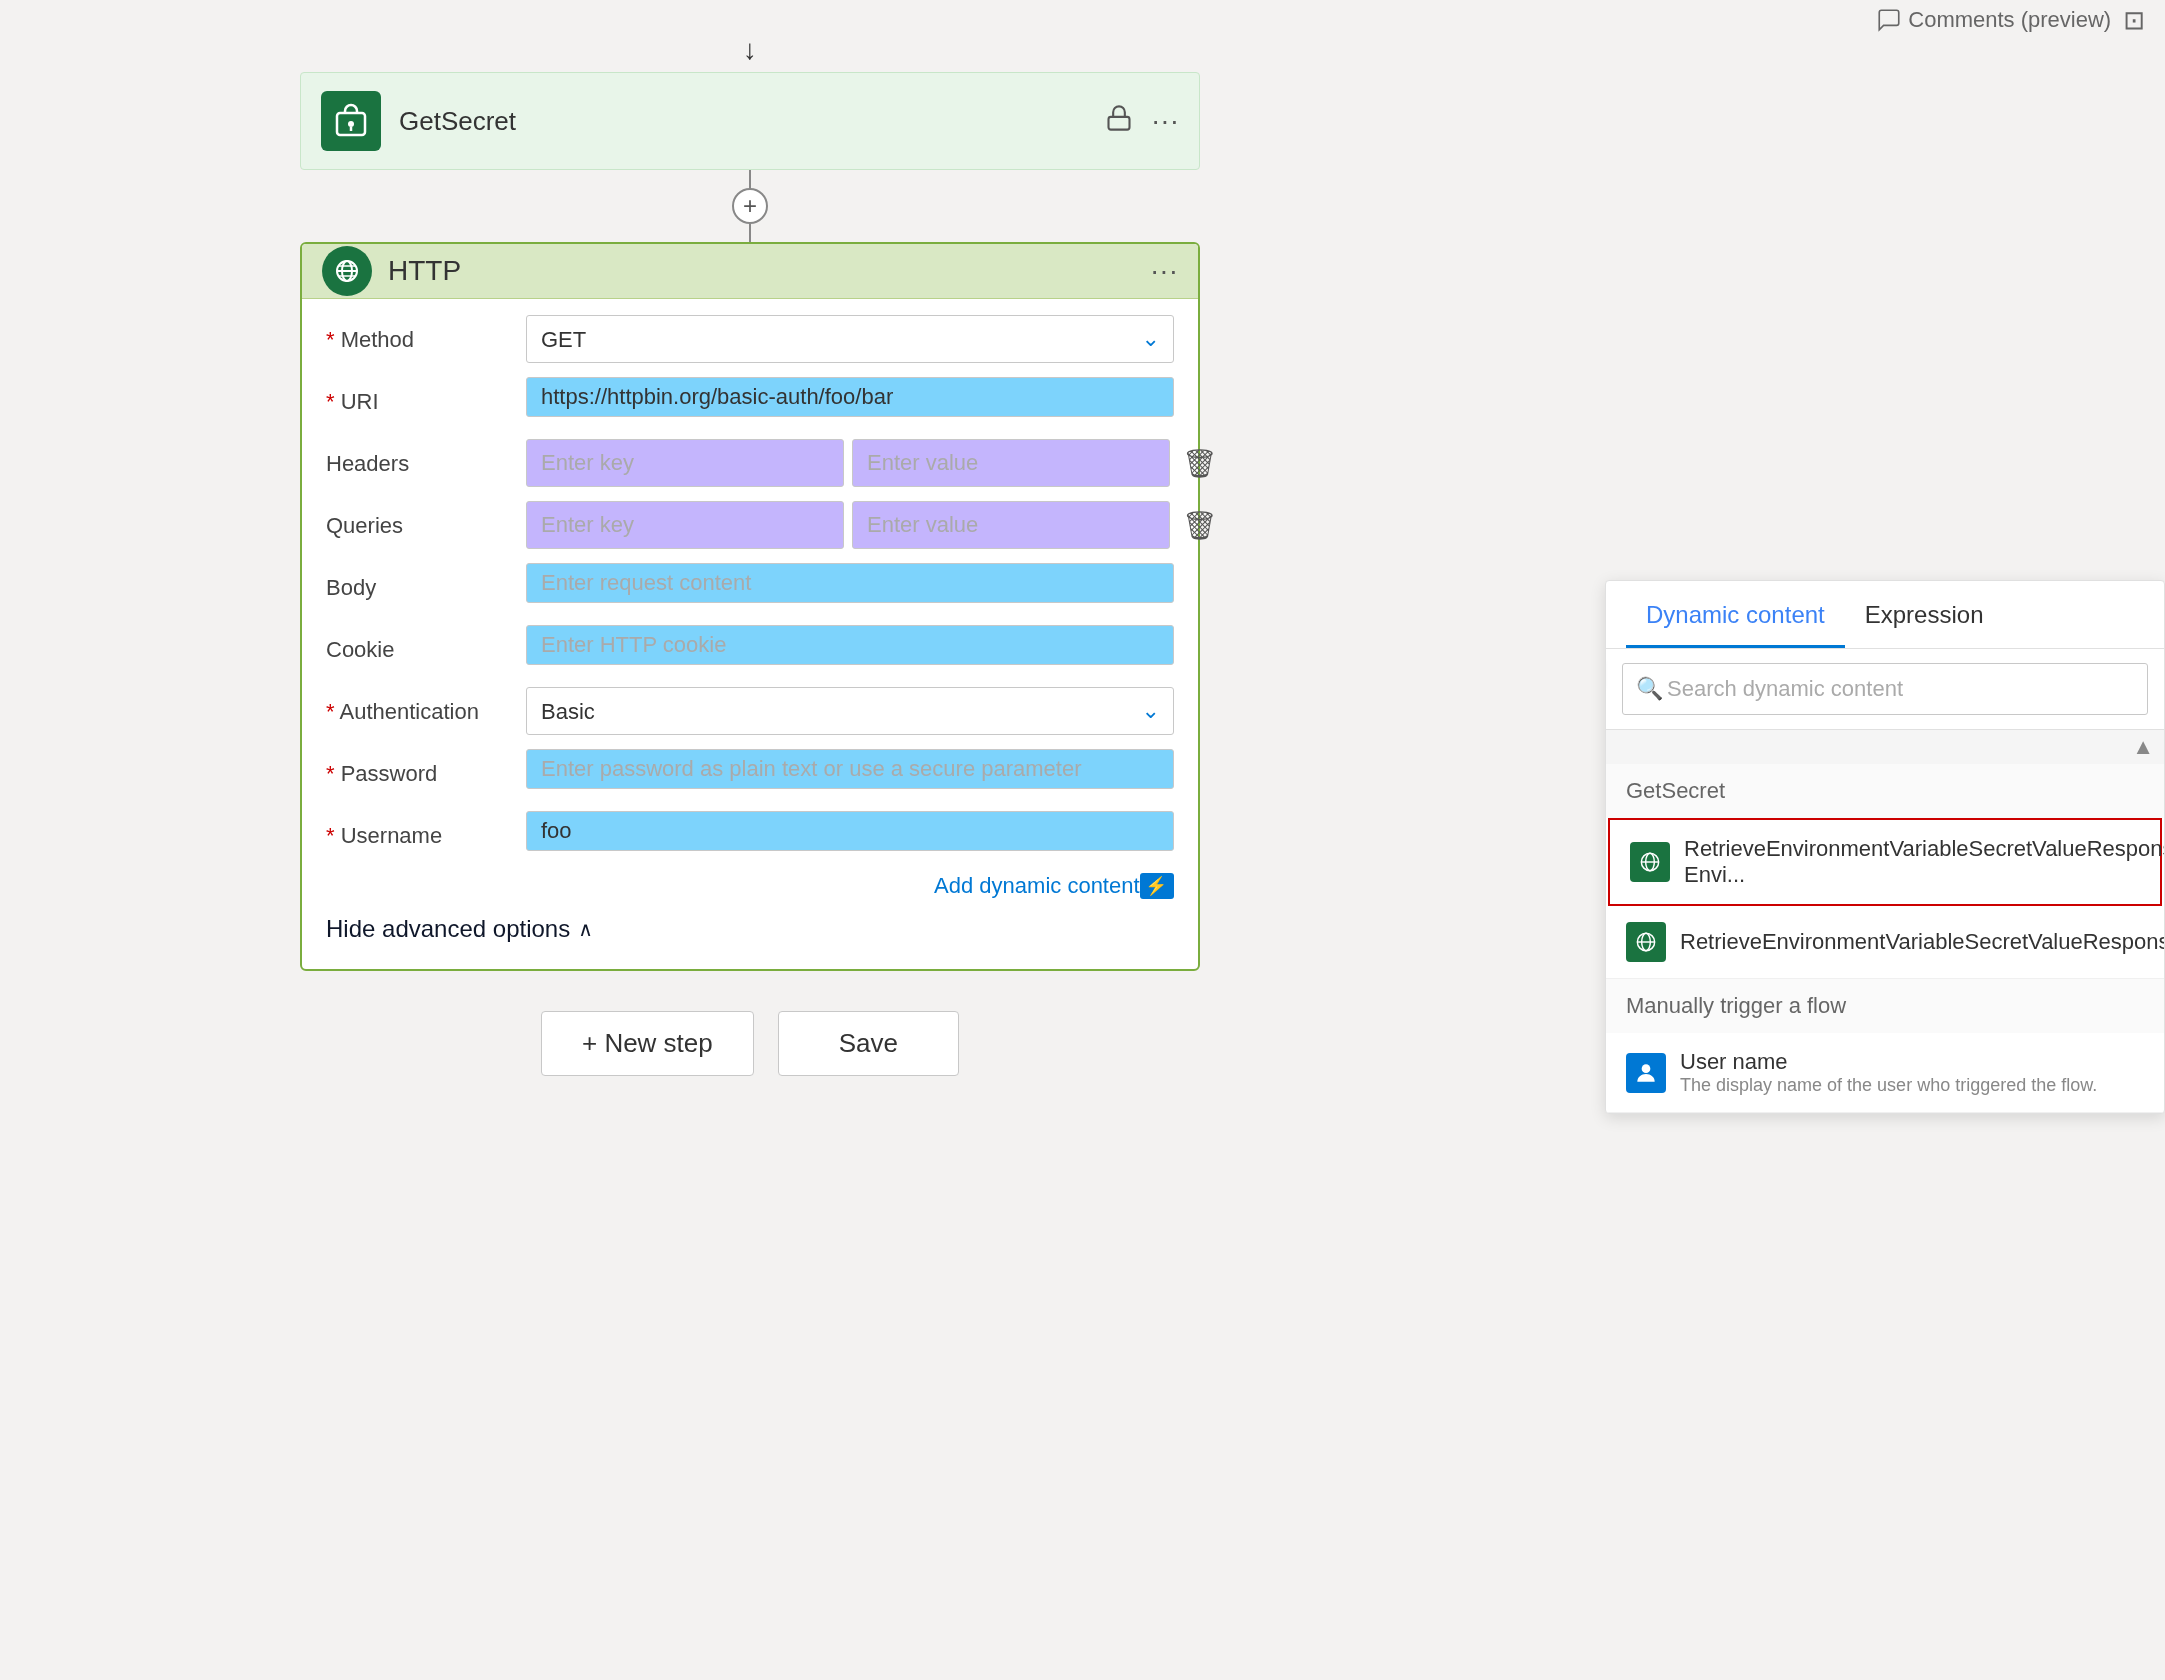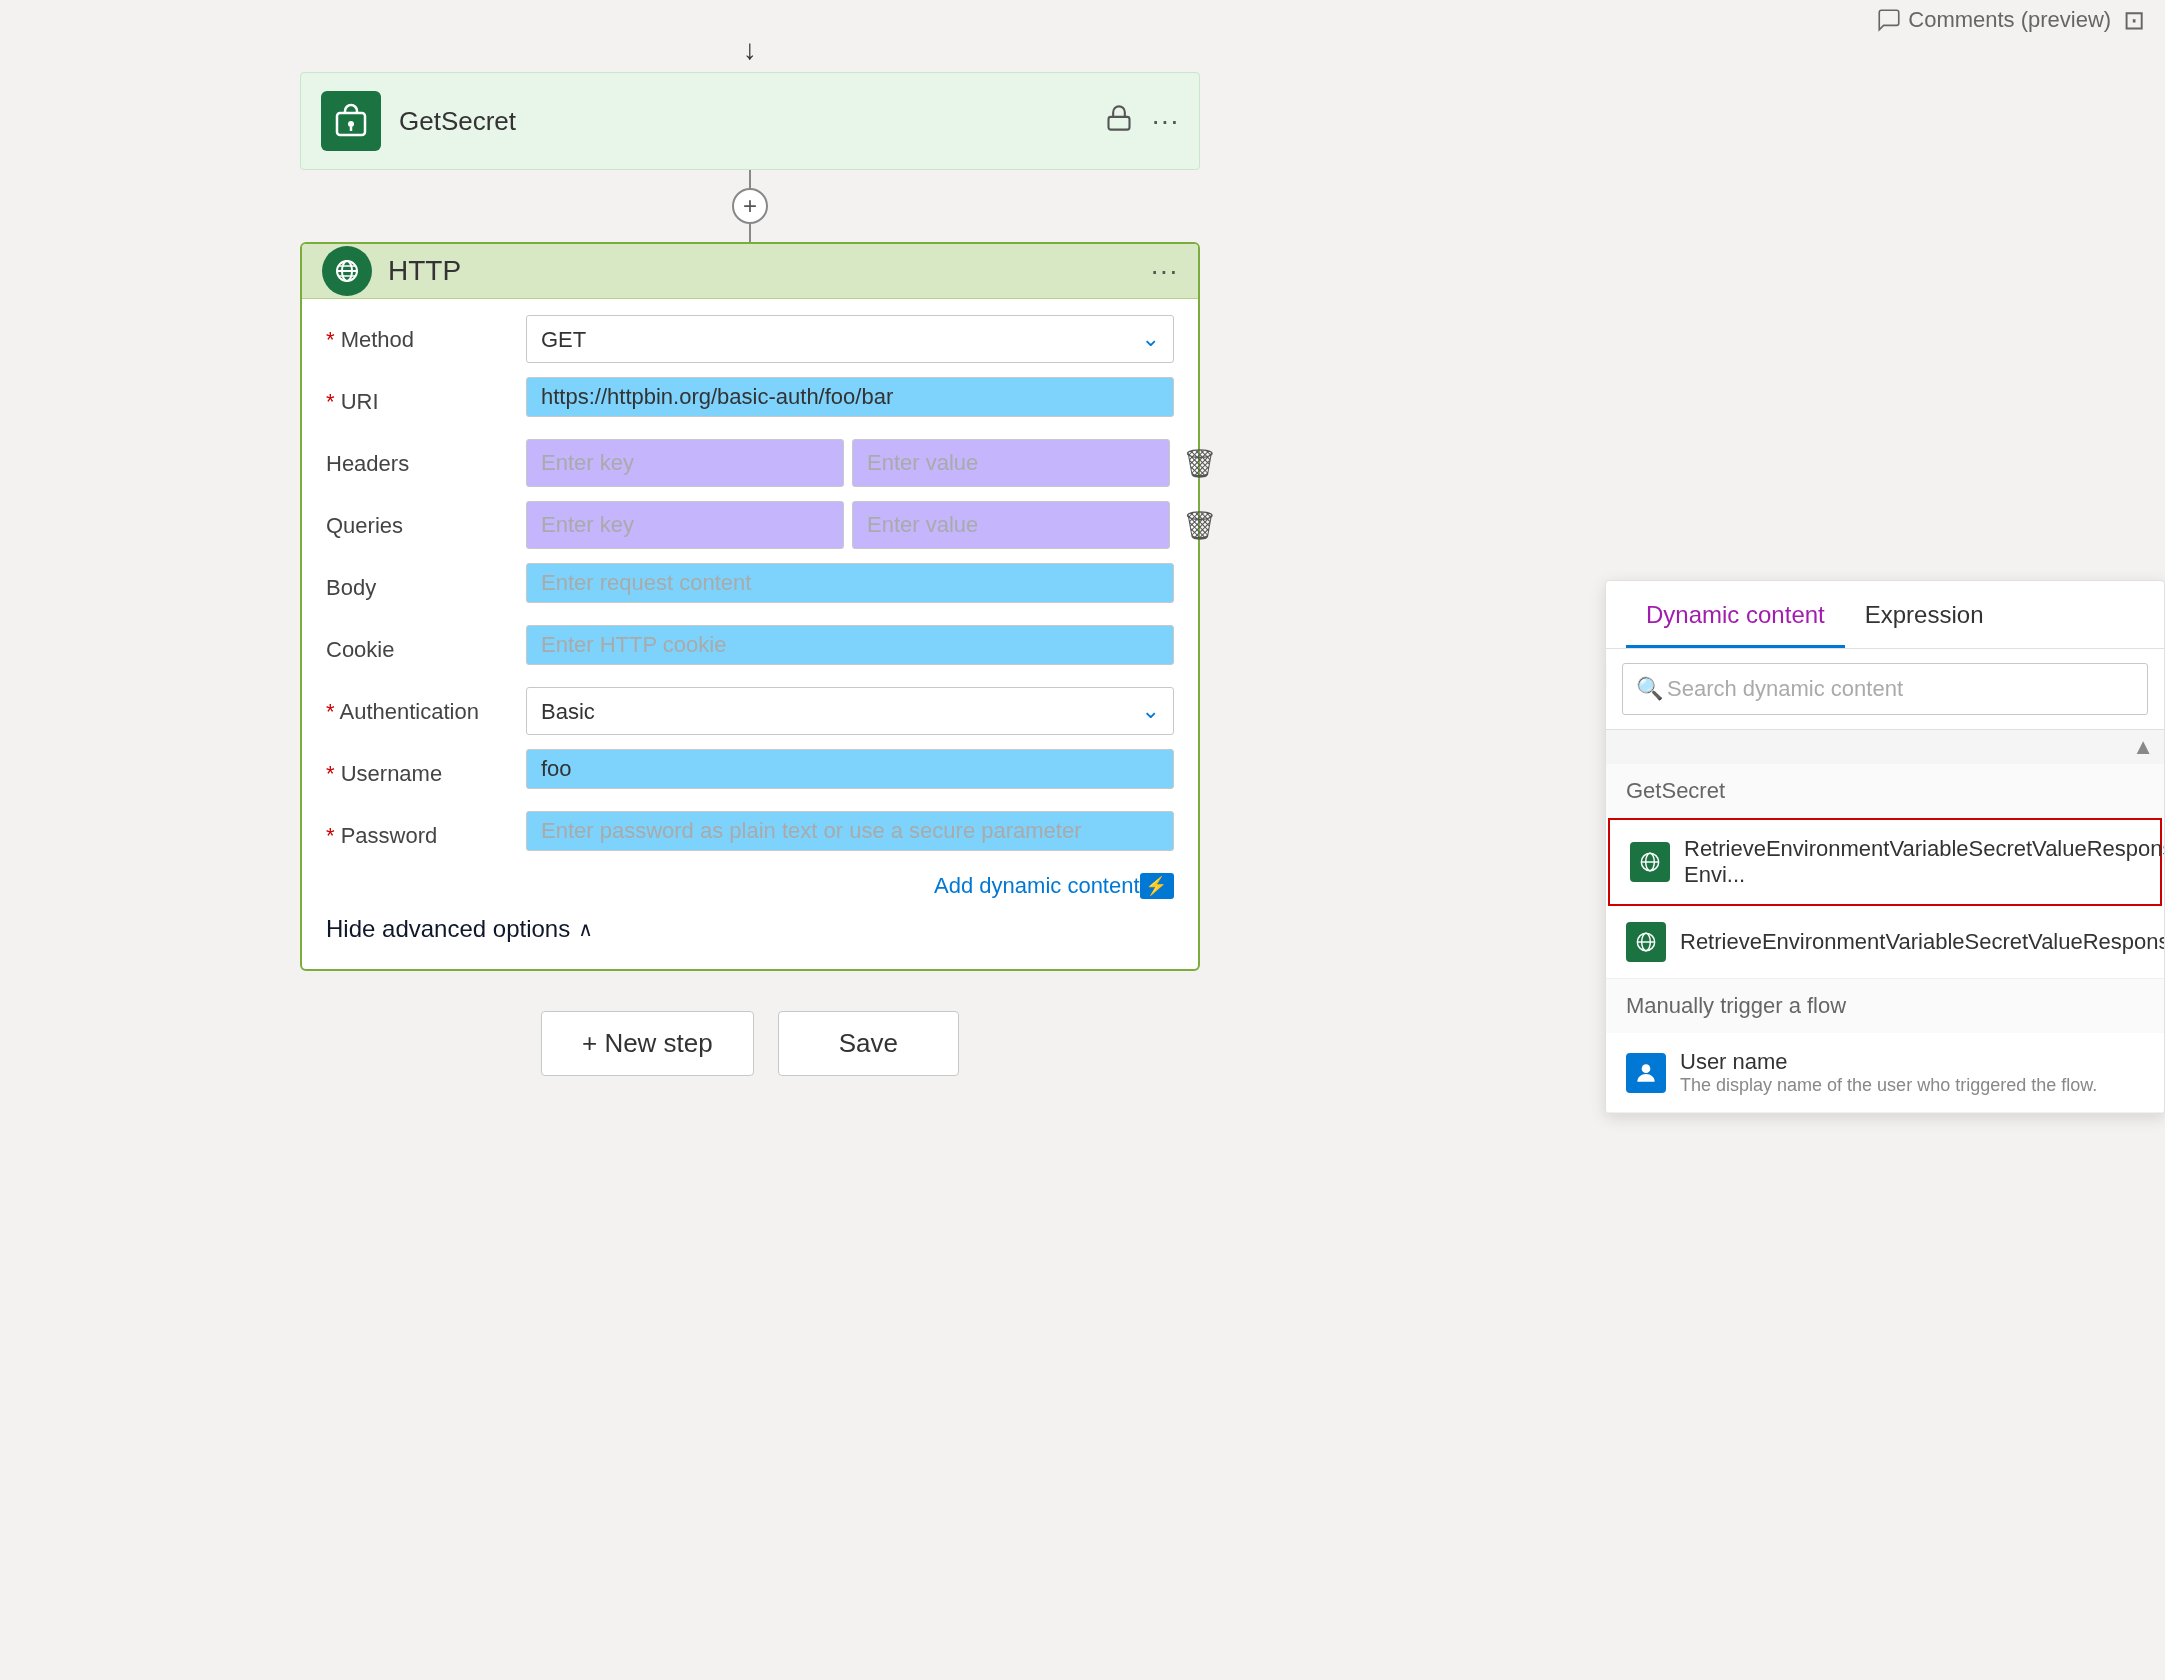--- a/index.html
+++ b/index.html
@@ -338,21 +338,21 @@
     }
     .dynamic-tab {
       padding: 20px 20px 16px 20px;
       font-size: 24px;
       cursor: pointer;
       color: #333;
       border-bottom: 3px solid transparent;
     }
     .dynamic-tab.active {
       border-bottom: 3px solid #0078d4;
-      color: #a21caf;
+      color: #3b82f6;
       font-weight: 500;
     }
     .dynamic-search-wrap {
       padding: 14px 16px;
       border-bottom: 1px solid #e0e0e0;
     }
     .dynamic-search-box {
       width: 100%;
       height: 52px;
       border: 1px solid #c8c8c8;
@@ -575,30 +575,30 @@
               <option>Active Directory OAuth</option>
               <option>Raw</option>
               <option>Certificate</option>
             </select>
             <span class="select-chevron">⌄</span>
           </div>
         </div>
       </div>
 
       <div class="form-row">
+        <label class="form-label required">Password</label>
+        <div class="form-control">
+          <input class="input-field" type="password" placeholder="Enter password as plain text or use a secure parameter" style="">
+        </div>
+      </div>
+
+      <div class="form-row">
         <label class="form-label required">Username</label>
         <div class="form-control">
           <input class="input-field" type="text" value="foo" style="">
-        </div>
-      </div>
-
-      <div class="form-row">
-        <label class="form-label required">Password</label>
-        <div class="form-control">
-          <input class="input-field" type="password" placeholder="Enter password as plain text or use a secure parameter" style="">
         </div>
       </div>
 
       <div class="dynamic-content-row">
         <a class="dynamic-content-link">Add dynamic content</a>
         <span class="dynamic-content-badge">⚡</span>
       </div>
 
       <div class="hide-advanced">
         <span>Hide advanced options</span>

